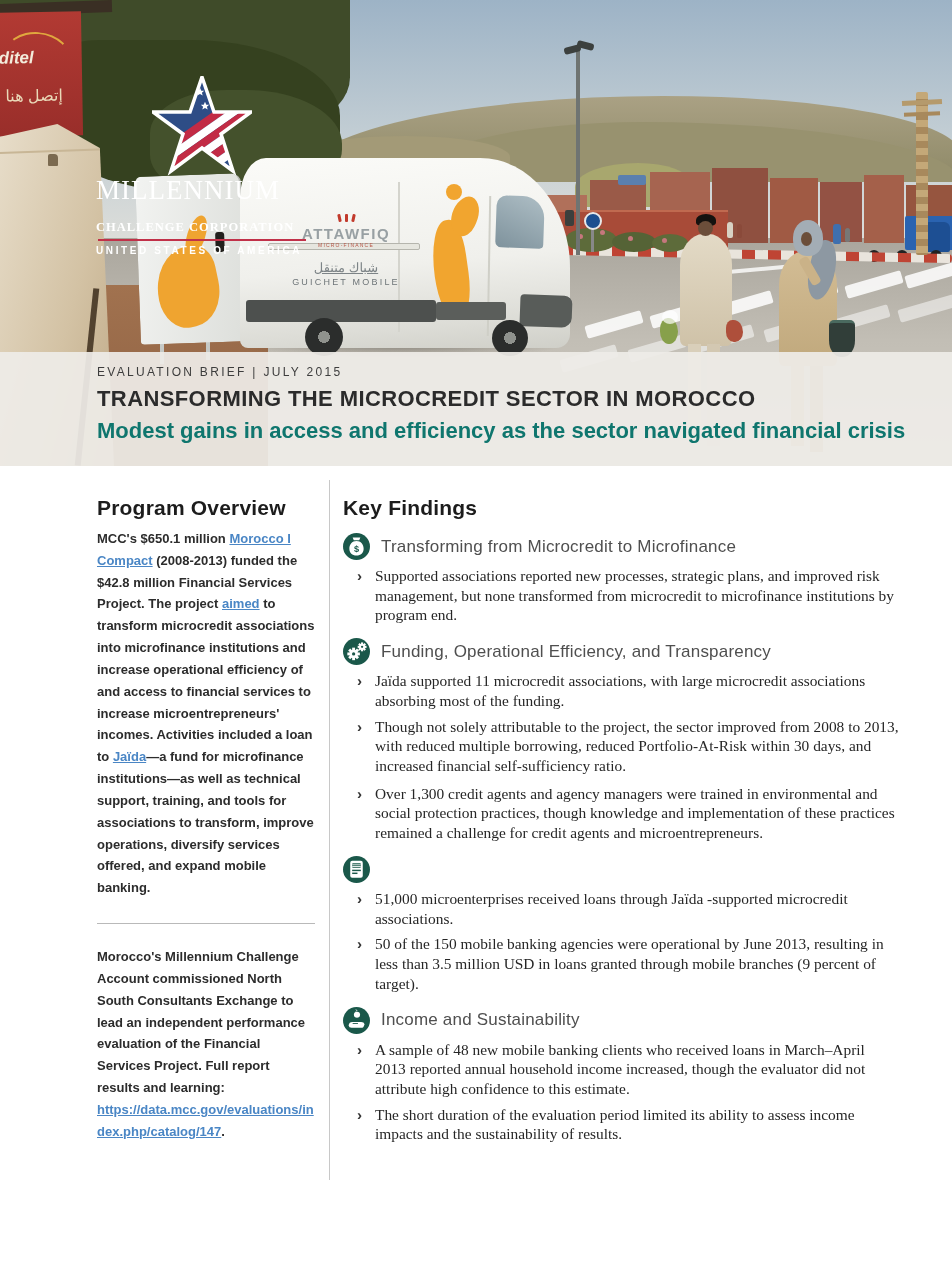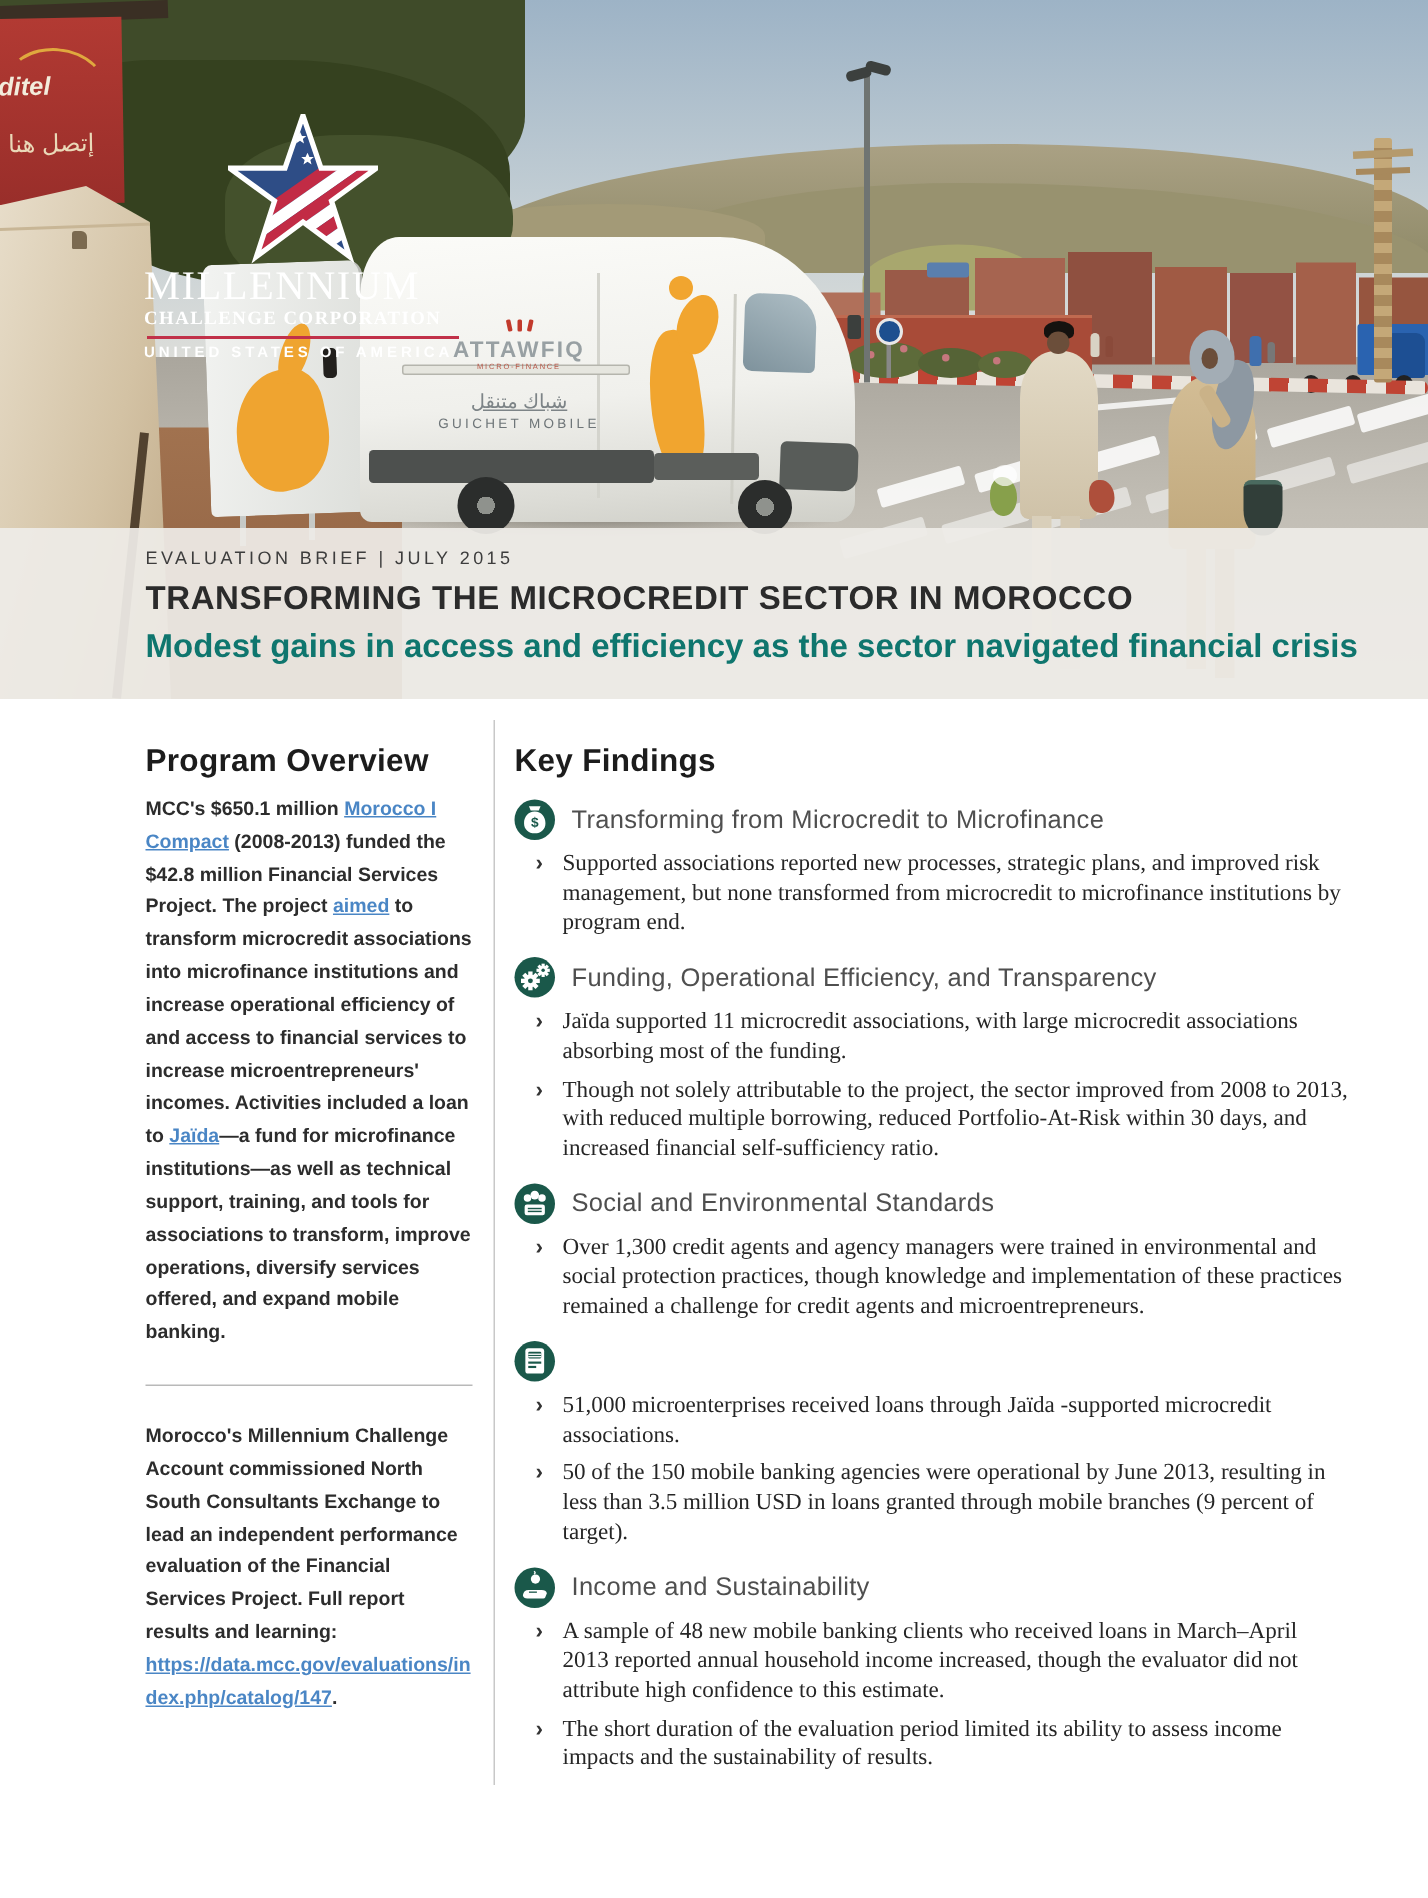--- a/index.html
+++ b/index.html
@@ -139,21 +139,21 @@
       clip-path:polygon(0 4%,52% 0,88% 7%,100% 100%,0 100%);
       background:linear-gradient(105deg,#e8decb,#d3c2a4 60%,#bfa987);}
   .tent .seam{left:0;top:26px;width:118px;height:2px;background:#c8b696;transform:rotate(-2deg);}
   .tent .mark{left:52px;top:30px;width:10px;height:12px;background:#7b6a50;border-radius:2px 4px 1px 1px;}
   .tent-pole{left:84px;top:288px;width:6px;height:178px;background:#52422f;transform:rotate(6deg);}
   
   .logo{left:96px;top:76px;width:212px;text-align:left;z-index:31;}
   .logo *{position:static;}
   .logo .star{width:100px;height:100px;margin:0 auto;display:block;}
   .logo .l1{font-family:"Liberation Serif",serif;font-size:27px;color:#fff;letter-spacing:1px;line-height:1.05;}
-  .logo .l2{font-family:"Liberation Serif",serif;font-size:12.5px;font-weight:bold;color:#fff;letter-spacing:1px;margin-top:1px;}
+  .logo .l2{font-family:"Liberation Serif",serif;font-size:12.5px;font-weight:bold;color:#fff;letter-spacing:1px;margin-top:16px;}
   .logo .rule{height:2px;background:#c13149;margin:4px 2px;}
   .logo .l3{font-size:10px;font-weight:bold;color:#fff;letter-spacing:2.6px;}
   
   .band{left:0;bottom:0;width:952px;height:114px;background:rgba(238,236,231,0.93);z-index:30;}
   .band .kicker{left:97px;top:13px;font-size:12px;letter-spacing:2.3px;color:#3d3d3d;}
   .band .title{left:97px;top:34px;font-size:22px;font-weight:bold;letter-spacing:.4px;color:#2b2b2b;}
   .band .subtitle{left:97px;top:66px;font-size:22px;font-weight:bold;color:#0f766e;}
   
   .content{display:flex;padding:14px 47px 0 97px;}
   .col-left{width:218px;flex:none;}
@@ -400,33 +400,20 @@
               <span>Jaïda supported 11 microcredit associations, with large microcredit associations absorbing most of the funding.</span>
             </li>
           <li>
               <span class="marker">›</span>
               <span>Though not solely attributable to the project, the sector improved from 2008 to 2013, with reduced multiple borrowing, reduced Portfolio-At-Risk within 30 days, and increased financial self-sufficiency ratio.</span>
             </li>
         </ul>
       </div>
 
       <div class="kf-section">
-        <div class="kf-head">
-          <span class="kf-icon">
-            <svg viewBox="0 0 28 28" fill="#fff">
-              <circle cx="9" cy="10" r="2.6"></circle>
-                <circle cx="19" cy="10" r="2.6"></circle>
-                <circle cx="14" cy="8" r="3"></circle>
-              <rect x="7" y="14.5" width="14" height="7.5" rx="1.6"></rect>
-              <rect x="9.2" y="16.8" width="9.6" height="1" fill="#1a584a"></rect>
-              <rect x="9.2" y="18.8" width="9.6" height="1" fill="#1a584a"></rect>
-            </svg>
-          </span>
-          <span class="kf-title">Social and Environmental Standards</span>
-        </div>
         <ul class="kf-bullets">
           <li>
               <span class="marker">›</span>
               <span>Over 1,300 credit agents and agency managers were trained in environmental and social protection practices, though knowledge and implementation of these practices remained a challenge for credit agents and microentrepreneurs.</span>
             </li>
         </ul>
       </div>
 
       <div class="kf-section">
         <div class="kf-head">

